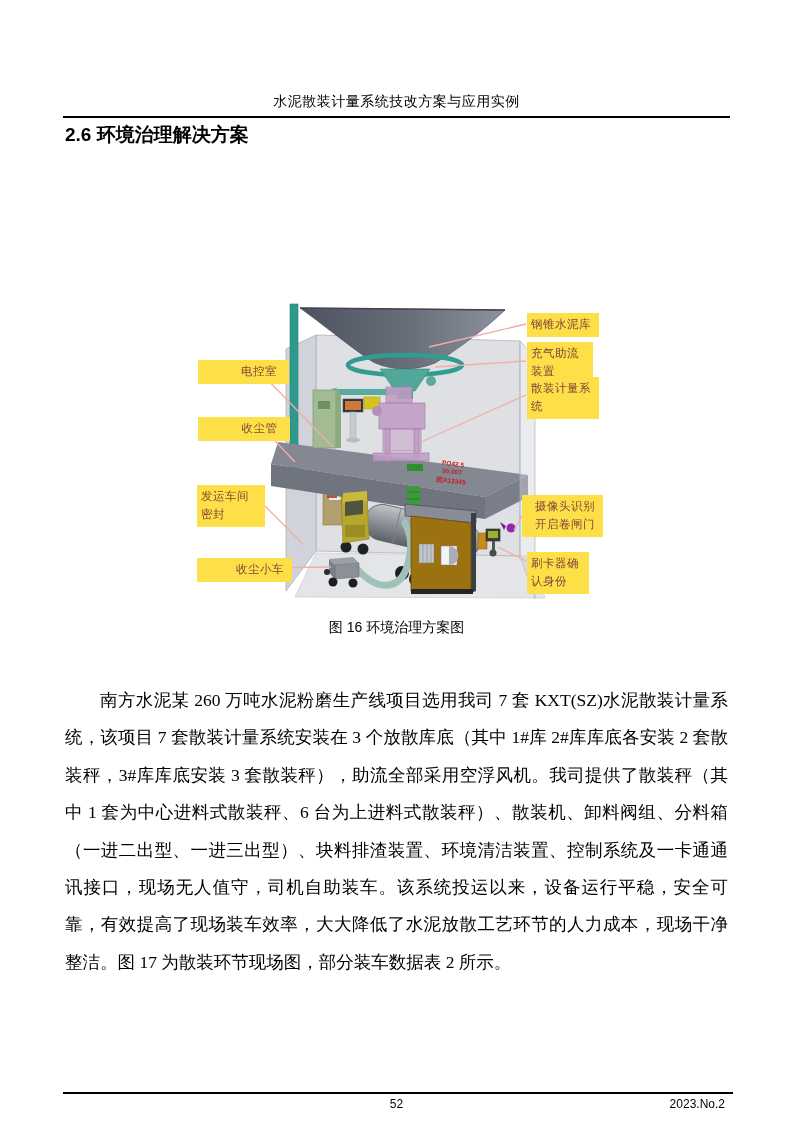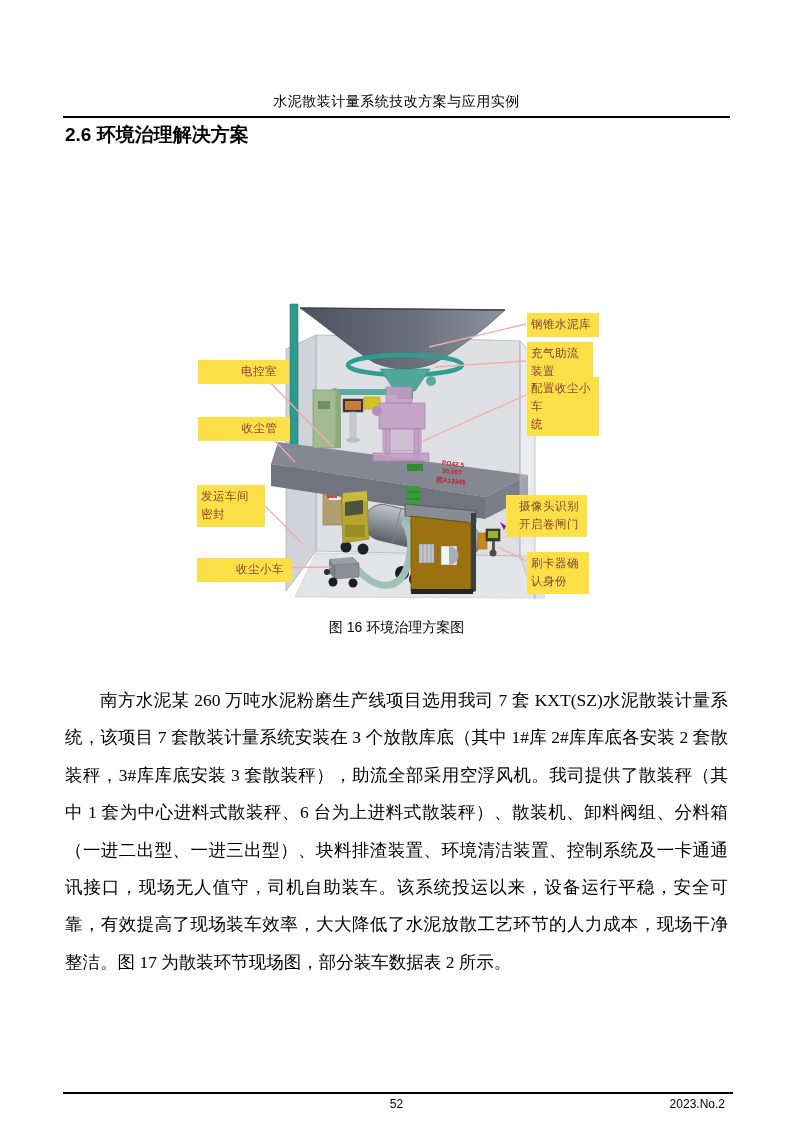--- a/index.html
+++ b/index.html
@@ -212,23 +212,23 @@
     </svg>
 
     <div class="fig-label c" style="left:15px; top:59px;  width:52px;">电控室</div>
     <div class="fig-label c" style="left:15px; top:116px; width:53px;">收尘管</div>
     <div class="fig-label" style="left:14px; top:184px; width:60px;">发运车间
 密封</div>
     <div class="fig-label c" style="left:14px; top:257px; width:56px;">收尘小车</div>
     <div class="fig-label" style="left:344px; top:12px;  width:64px;">钢锥水泥库</div>
     <div class="fig-label" style="left:344px; top:41px;  width:58px;">充气助流
 装置</div>
-    <div class="fig-label" style="left:344px; top:76px;  width:64px;">配置收尘小车
+    <div class="fig-label" style="left:344px; top:76px;  width:64px;">散装计量系
 统</div>
-    <div class="fig-label" style="left:323px; top:194px; width:64px;padding-left:13px;">摄像头识别
+    <div class="fig-label" style="left:339px; top:194px; width:64px;padding-left:13px;">摄像头识别
 开启卷闸门</div>
     <div class="fig-label" style="left:344px; top:251px; width:54px;">刷卡器确
 认身份</div>
 
     <div class="led">PO42.5
 30.00T
 皖A12345</div>
   </div>
 
   <div class="caption">图 16 环境治理方案图</div>

